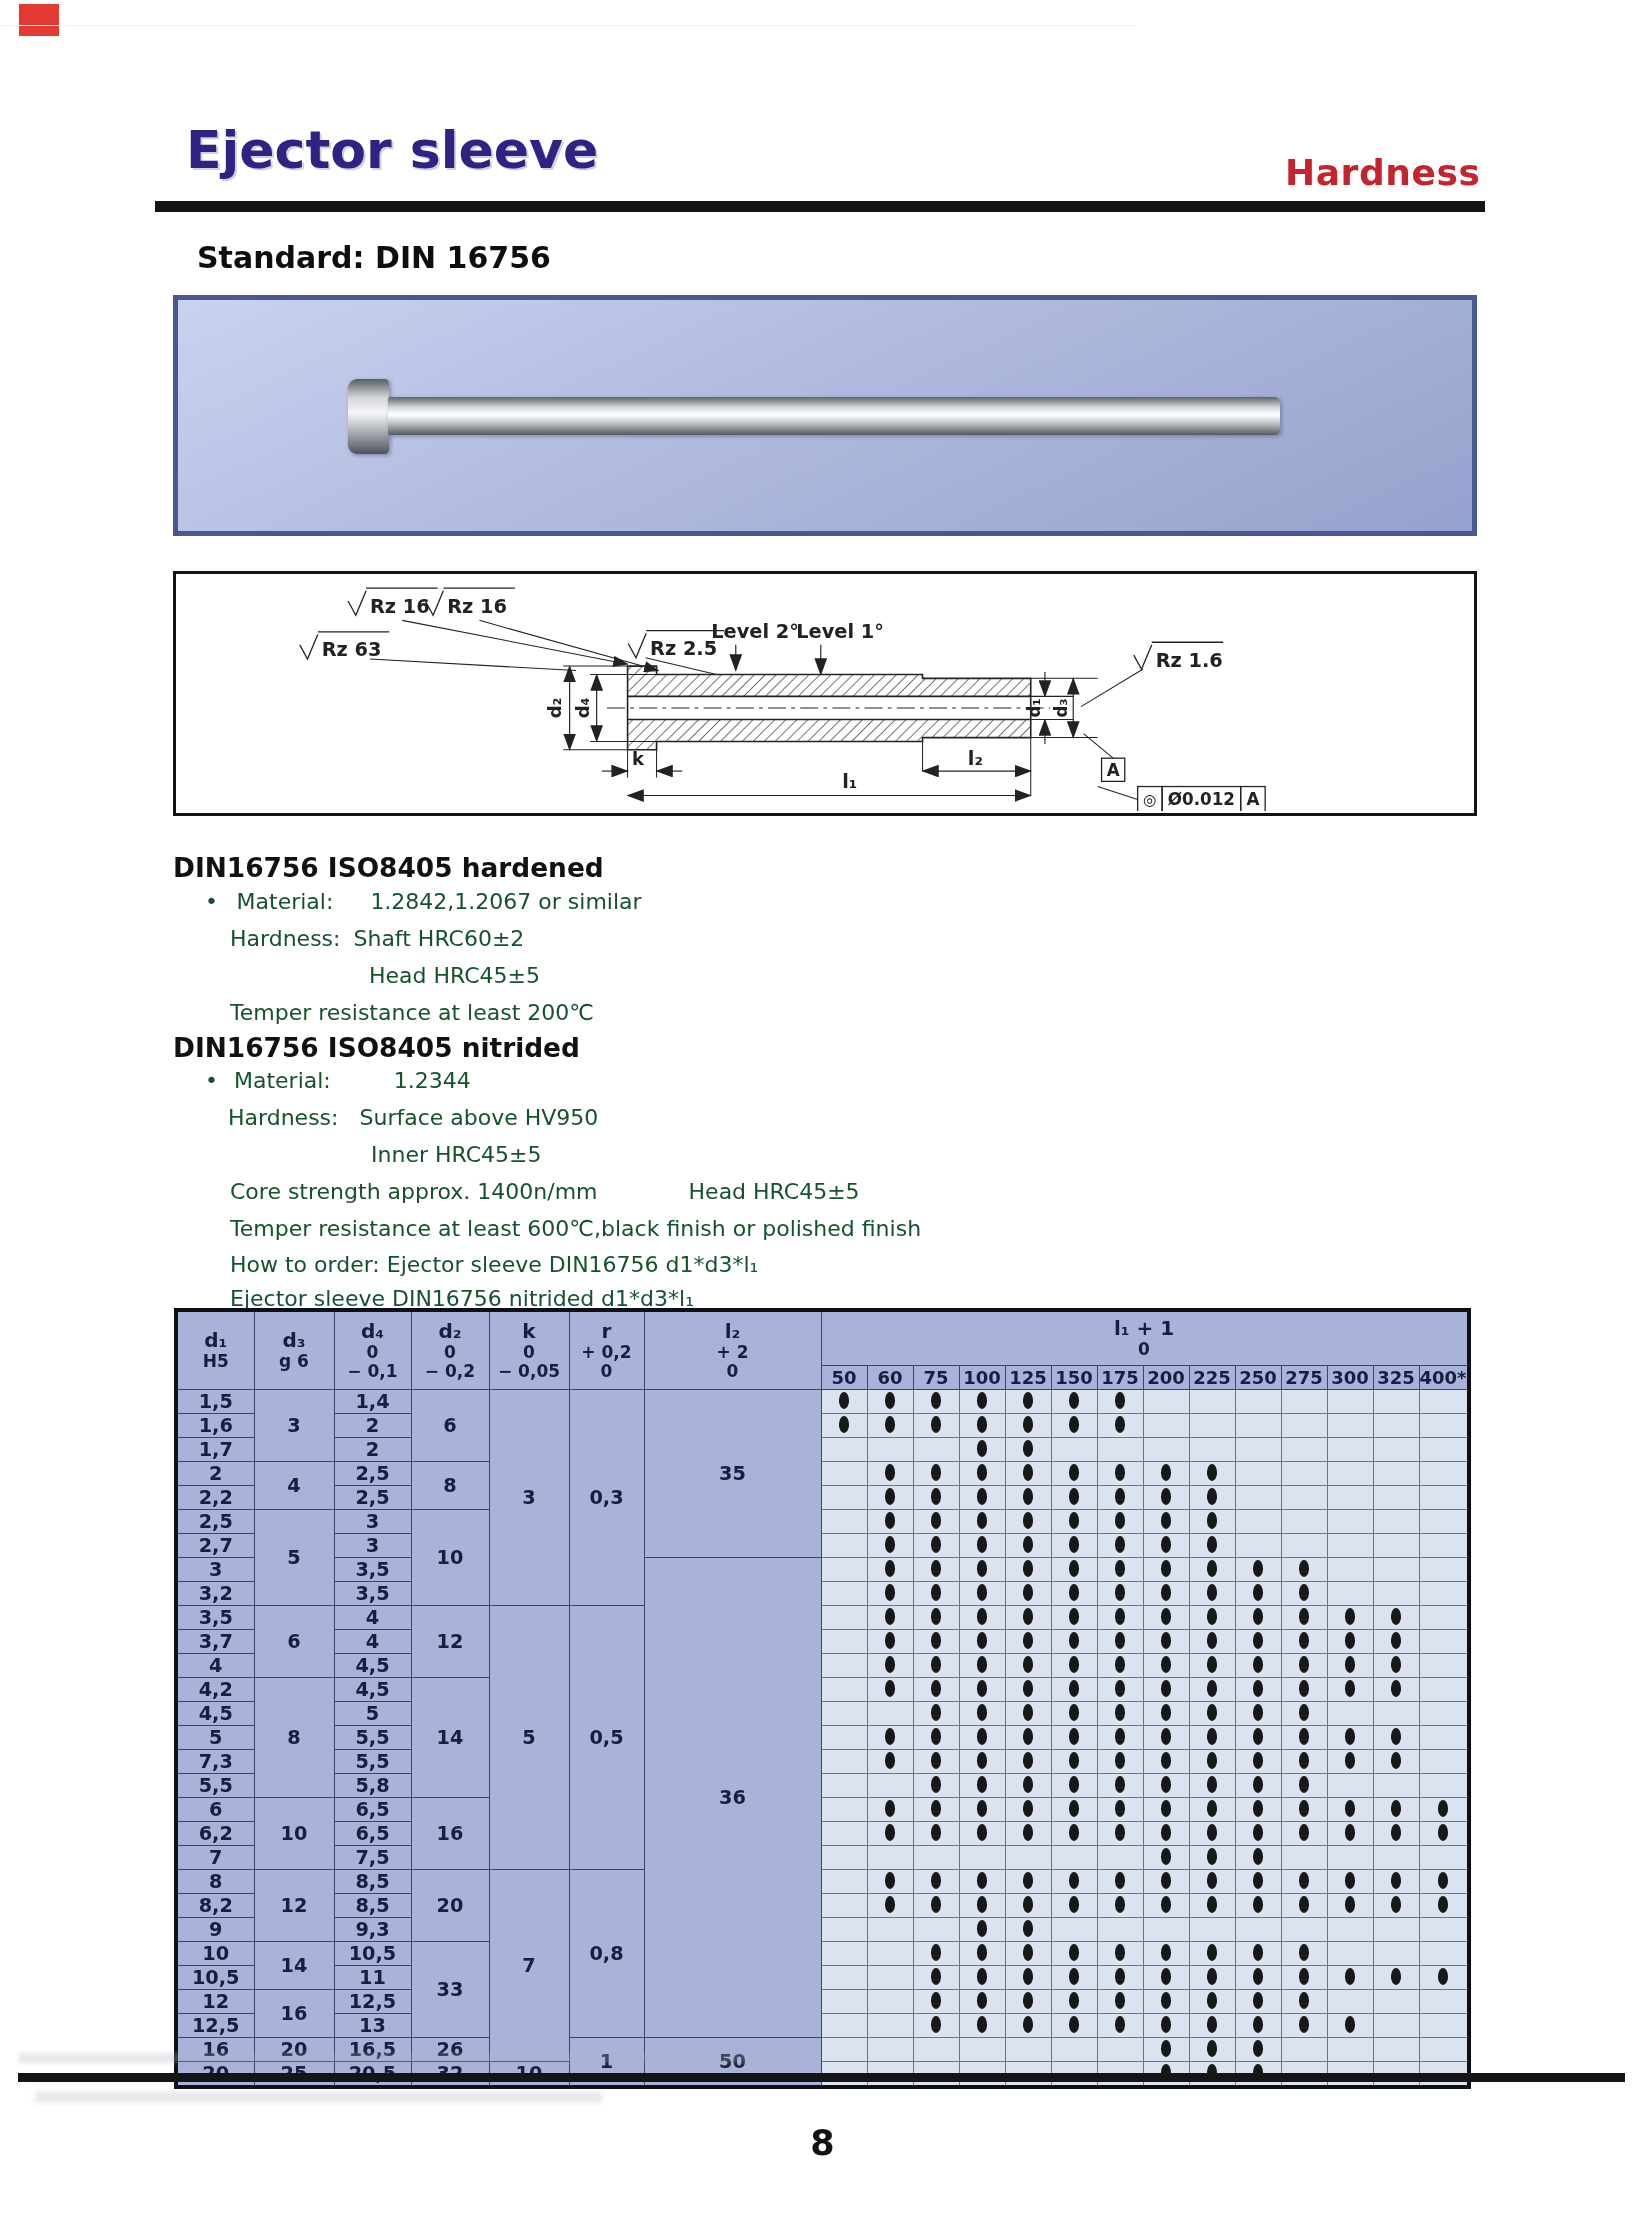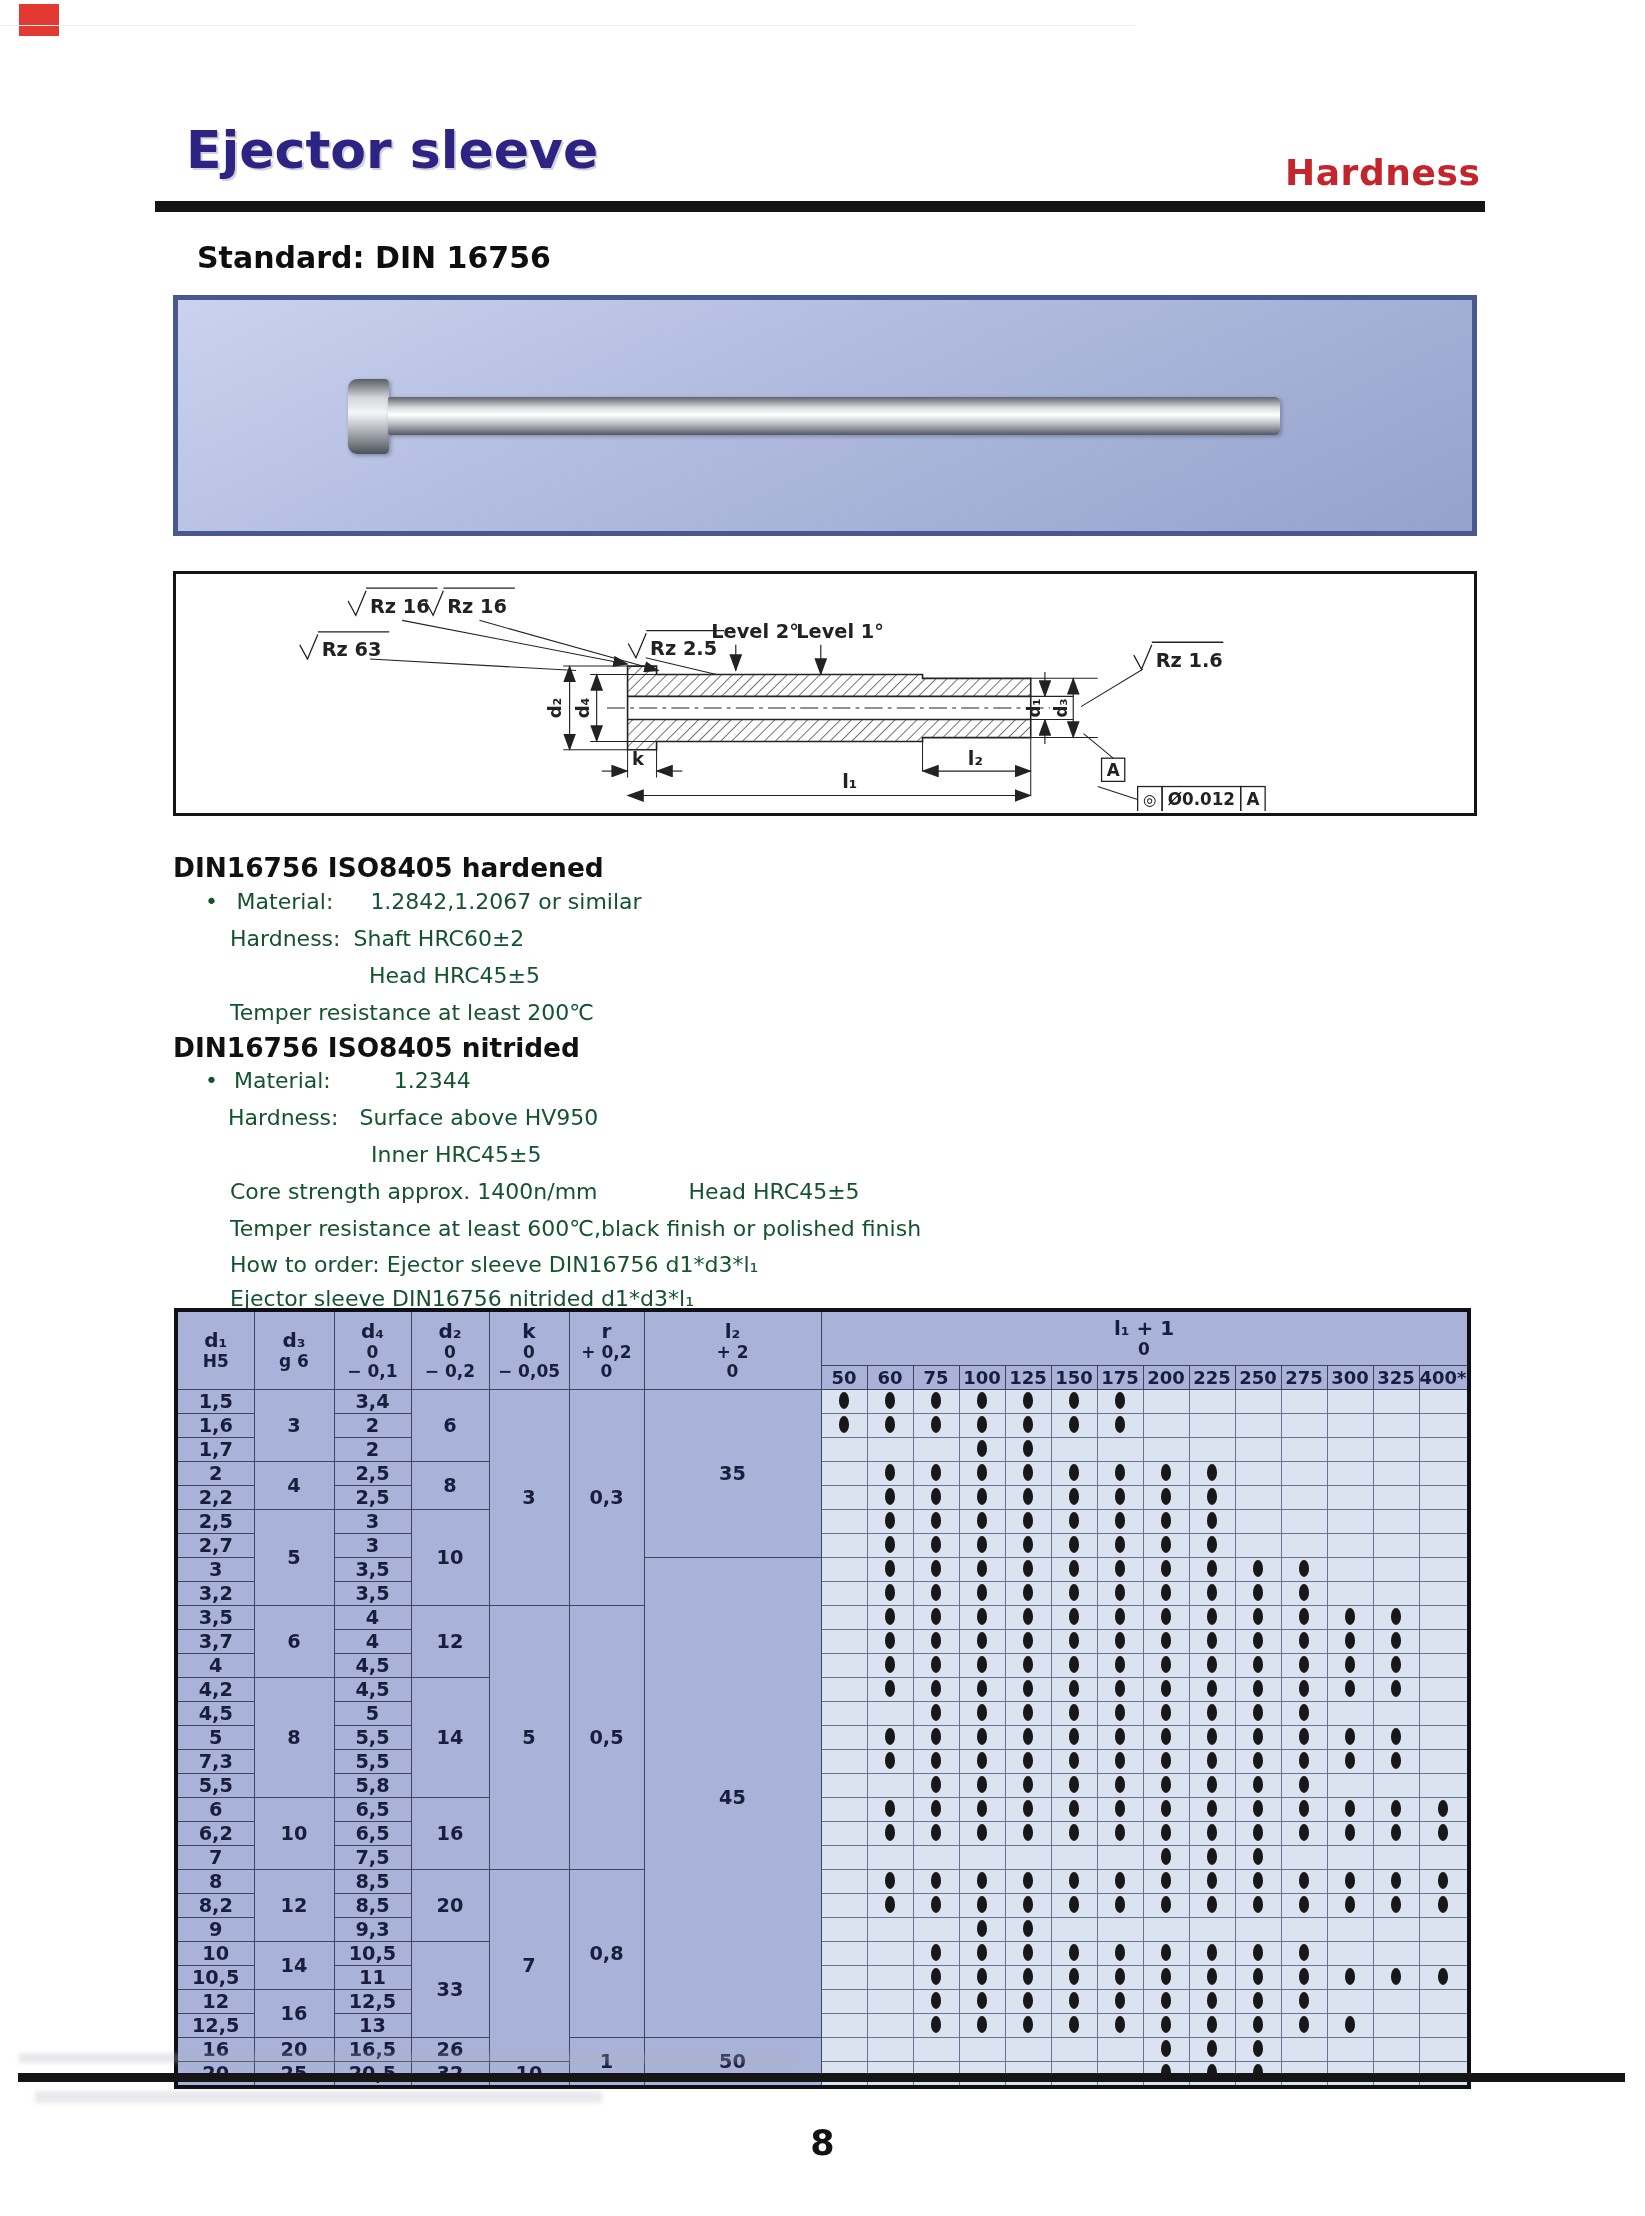--- a/index.html
+++ b/index.html
@@ -280,21 +280,21 @@
         <th class="hl hlen">275</th>
         <th class="hl hlen">300</th>
         <th class="hl hlen">325</th>
         <th class="hl hlen">400*</th>
       </tr>
     </thead>
     <tbody>
       <tr>
         <td class="lc">1,5</td>
         <td class="lc" rowspan="3">3</td>
-        <td class="lc">3,4</td>
+        <td class="lc">1,4</td>
         <td class="lc" rowspan="3">6</td>
         <td class="lc" rowspan="9">3</td>
         <td class="lc" rowspan="9">0,3</td>
         <td class="lc" rowspan="7">35</td>
         <td class="ac"><span class="dot"></span></td>
         <td class="ac"><span class="dot"></span></td>
         <td class="ac"><span class="dot"></span></td>
         <td class="ac"><span class="dot"></span></td>
         <td class="ac"><span class="dot"></span></td>
         <td class="ac"><span class="dot"></span></td>
@@ -415,21 +415,21 @@
         <td class="ac"><span class="dot"></span></td>
         <td class="ac"></td>
         <td class="ac"></td>
         <td class="ac"></td>
         <td class="ac"></td>
         <td class="ac"></td>
       </tr>
       <tr>
         <td class="lc">3</td>
         <td class="lc">3,5</td>
-        <td class="lc" rowspan="20">45</td>
+        <td class="lc" rowspan="20">36</td>
         <td class="ac"></td>
         <td class="ac"><span class="dot"></span></td>
         <td class="ac"><span class="dot"></span></td>
         <td class="ac"><span class="dot"></span></td>
         <td class="ac"><span class="dot"></span></td>
         <td class="ac"><span class="dot"></span></td>
         <td class="ac"><span class="dot"></span></td>
         <td class="ac"><span class="dot"></span></td>
         <td class="ac"><span class="dot"></span></td>
         <td class="ac"><span class="dot"></span></td>

